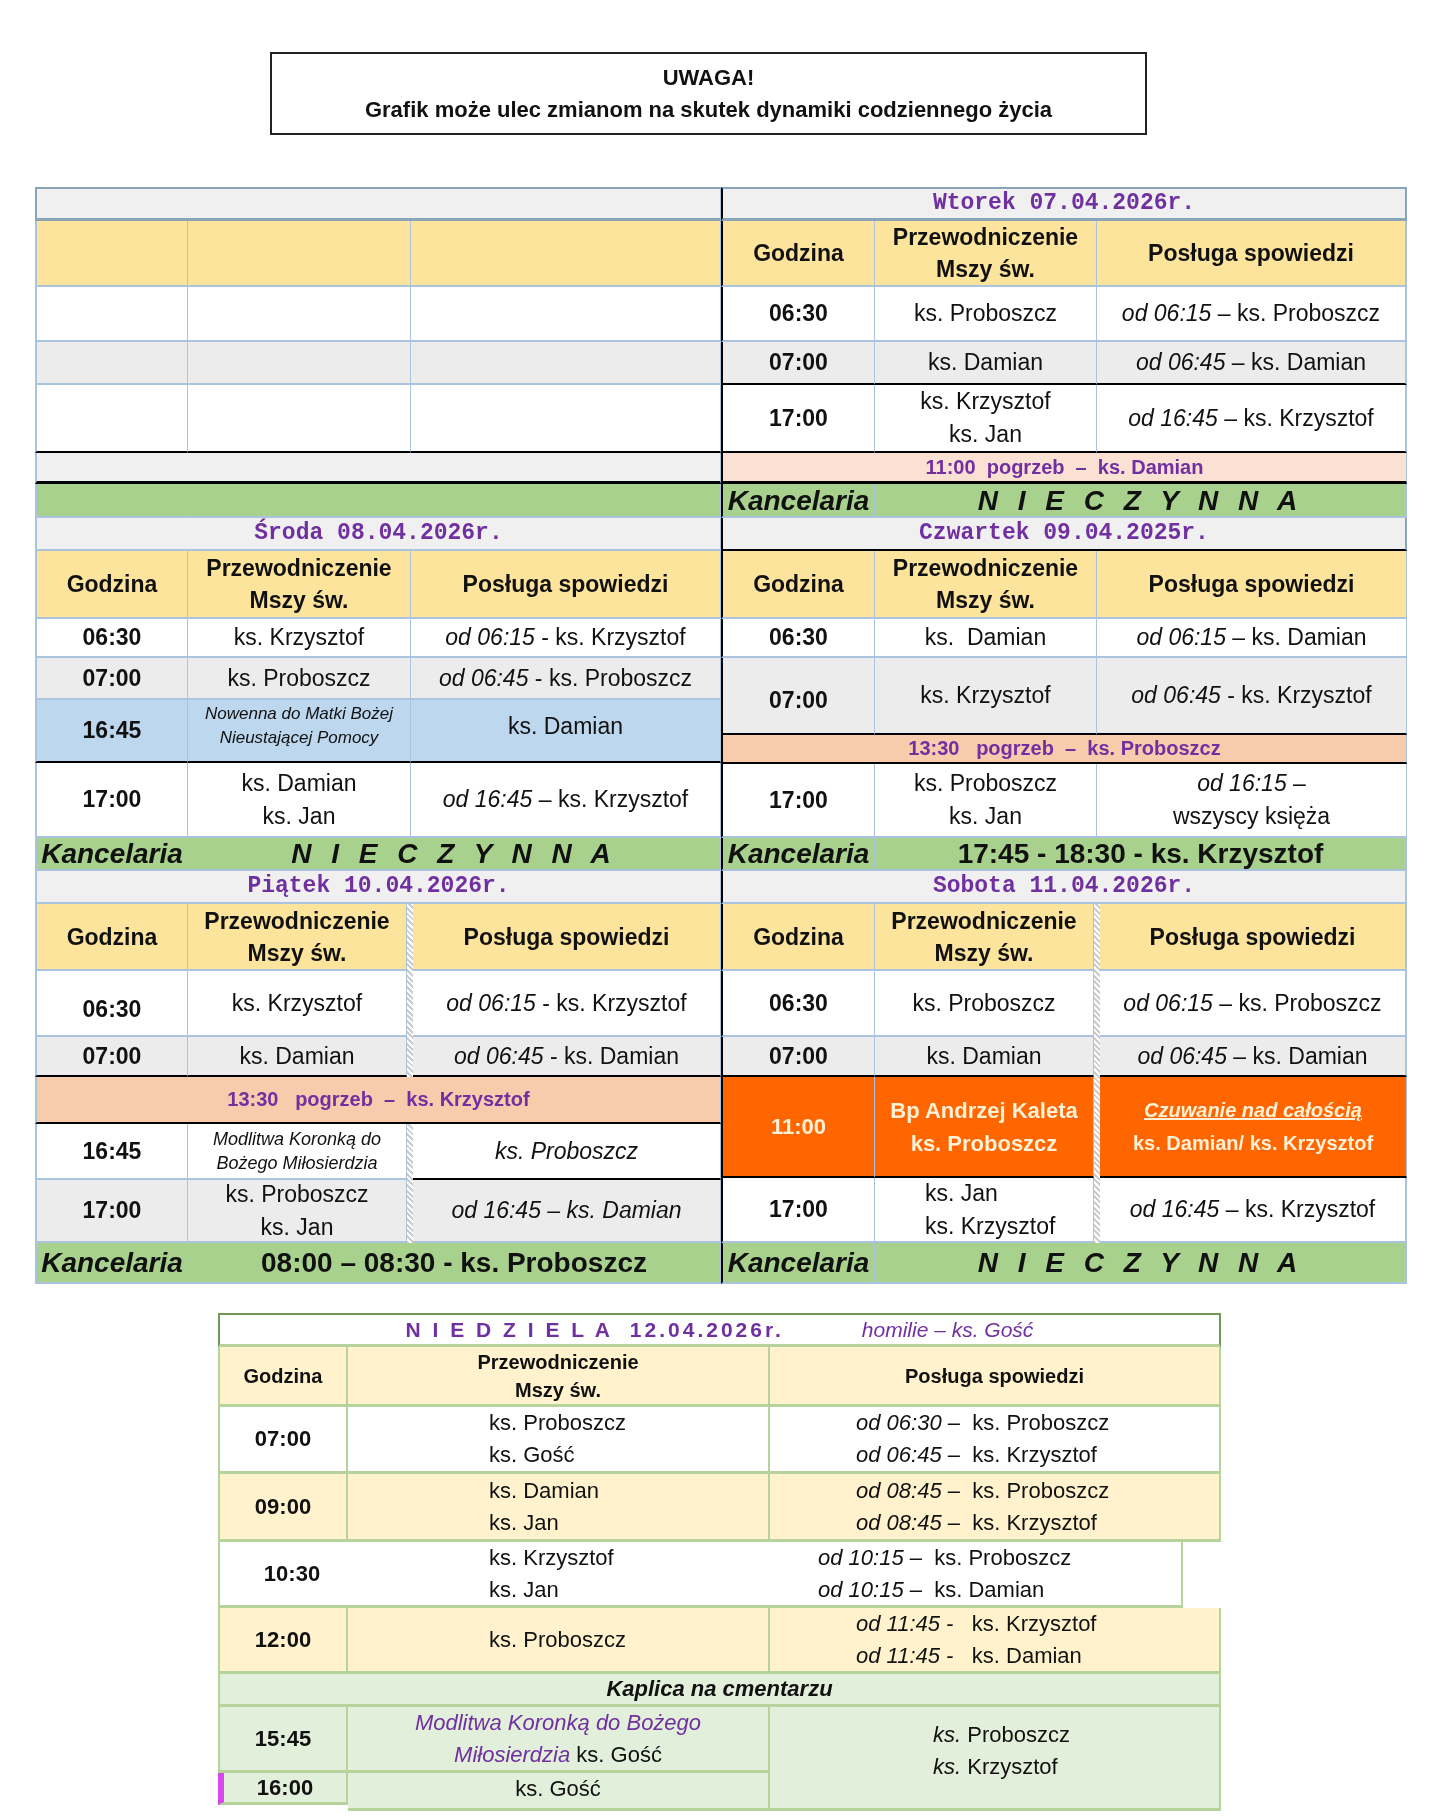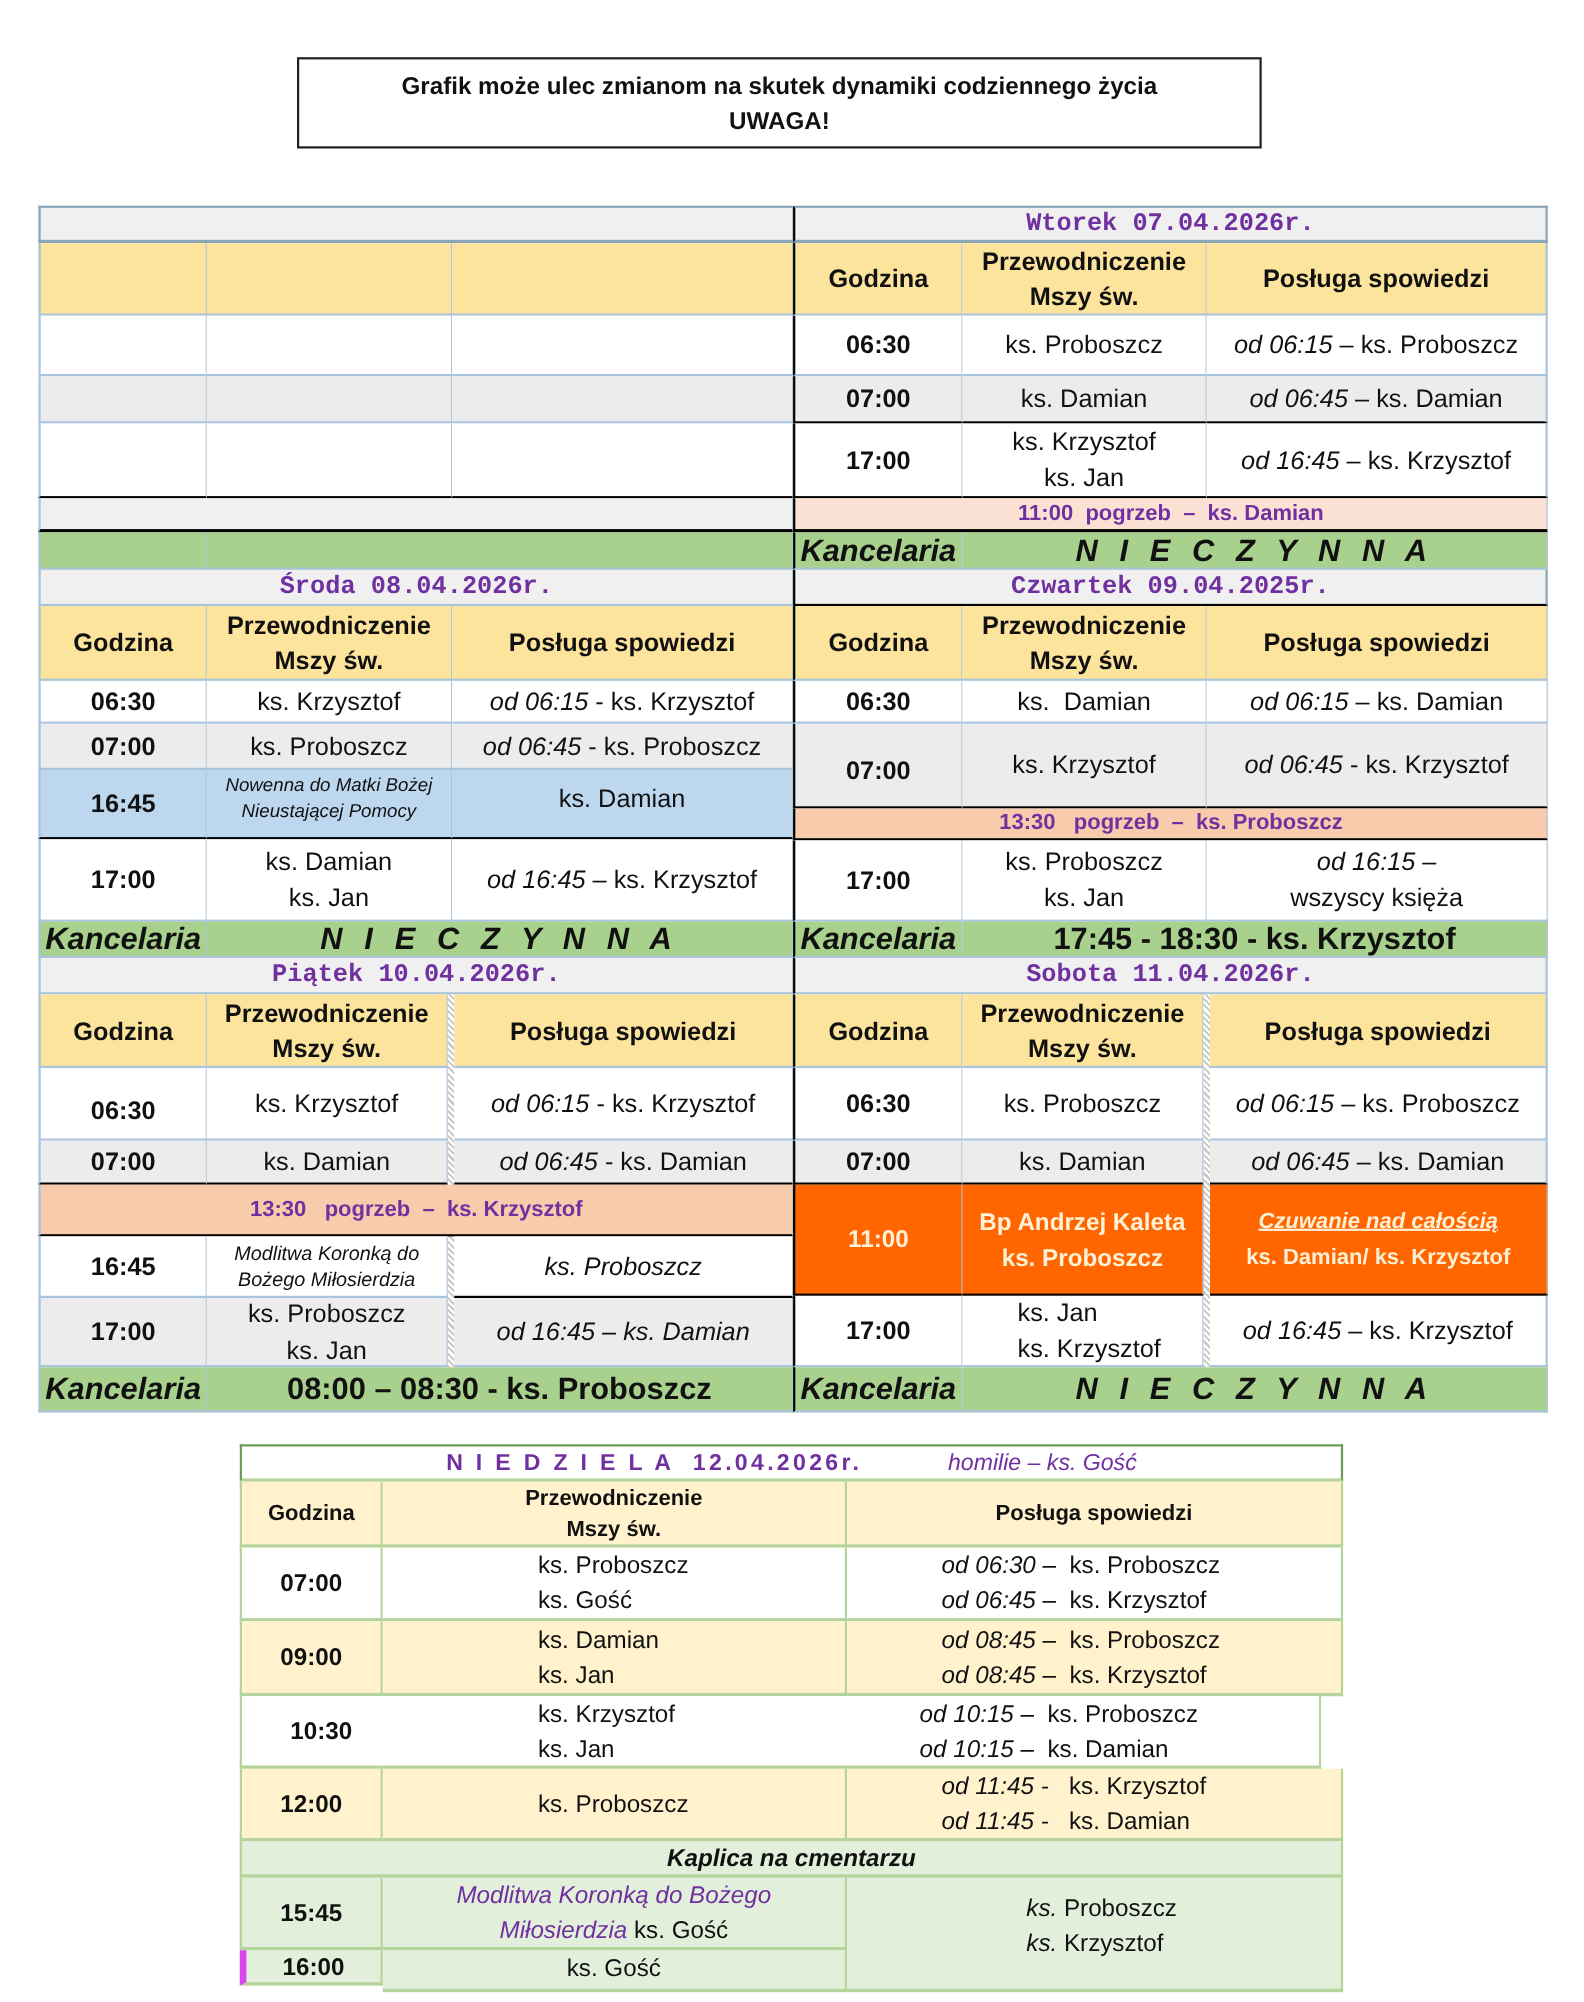--- a/index.html
+++ b/index.html
@@ -27,22 +27,22 @@
   .sy{background:#fff2cc;}
   .sw{background:#ffffff;}
   .sg{background:#e2efda;}
   .purple{color:#7030a0;}
   .leftal{align-items:flex-start;}
 </style>
 </head>
 <body>
 
 <div class="abs notice">
+  <div>UWAGA!</div>
   <div>Grafik może ulec zmianom na skutek dynamiki codziennego życia</div>
-  <div>UWAGA!</div>
 </div>
 
 <div>
   <div class="cell title" style="left:35px;top:187px;width:686px;height:34px;border-top:2px solid #8aa5b8;border-left:2px solid #8aa5b8;border-bottom:3px solid #8aa5b8;"></div>
   <div class="cell hdr" style="left:35px;top:221px;width:153px;height:66px;border-left:2px solid #a9c4dc;"></div>
   <div class="cell hdr" style="left:188px;top:221px;width:223px;height:66px;"></div>
   <div class="cell hdr" style="left:411px;top:221px;width:310px;height:66px;"></div>
   <div class="cell w" style="left:35px;top:287px;width:153px;height:55px;border-left:2px solid #a9c4dc;"></div>
   <div class="cell w" style="left:188px;top:287px;width:223px;height:55px;"></div>
   <div class="cell w" style="left:411px;top:287px;width:310px;height:55px;"></div>
@@ -313,21 +313,21 @@
   <div class="s sy leftal" style="left:770px;top:1474px;width:451px;height:68px;padding-left:86px;">
     <span><span class="i">od 08:45 –</span>&nbsp; <span>ks. Proboszcz</span></span>
     <span><span class="i">od 08:45 –</span>&nbsp; <span>ks. Krzysztof</span></span>
   </div>
 
   <div class="s sw b" style="left:218px;top:1542px;width:148px;height:66px;border-left:2px solid #b5d39a;">10:30</div>
   <div class="s sw leftal" style="left:348px;top:1542px;width:422px;height:66px;padding-left:141px;">
       <span>ks. Krzysztof</span>
       <span>ks. Jan</span>
     </div>
-  <div class="s sw leftal" style="left:750px;top:1542px;width:451px;height:66px;padding-left:86px;">
+  <div class="s sw leftal" style="left:732px;top:1542px;width:451px;height:66px;padding-left:86px;">
     <span><span class="i">od 10:15 –</span>&nbsp; <span>ks. Proboszcz</span></span>
     <span><span class="i">od 10:15 –</span>&nbsp; <span>ks. Damian</span></span>
   </div>
 
   <div class="s sy b" style="left:218px;top:1608px;width:130px;height:66px;border-left:2px solid #b5d39a;">12:00</div>
   <div class="s sy leftal" style="left:348px;top:1608px;width:422px;height:66px;padding-left:141px;">
       <span>ks. Proboszcz</span>
     </div>
   <div class="s sy leftal" style="left:770px;top:1608px;width:451px;height:66px;padding-left:86px;">
     <span><span class="i">od 11:45 -</span>&nbsp;&nbsp; <span>ks. Krzysztof</span></span>

